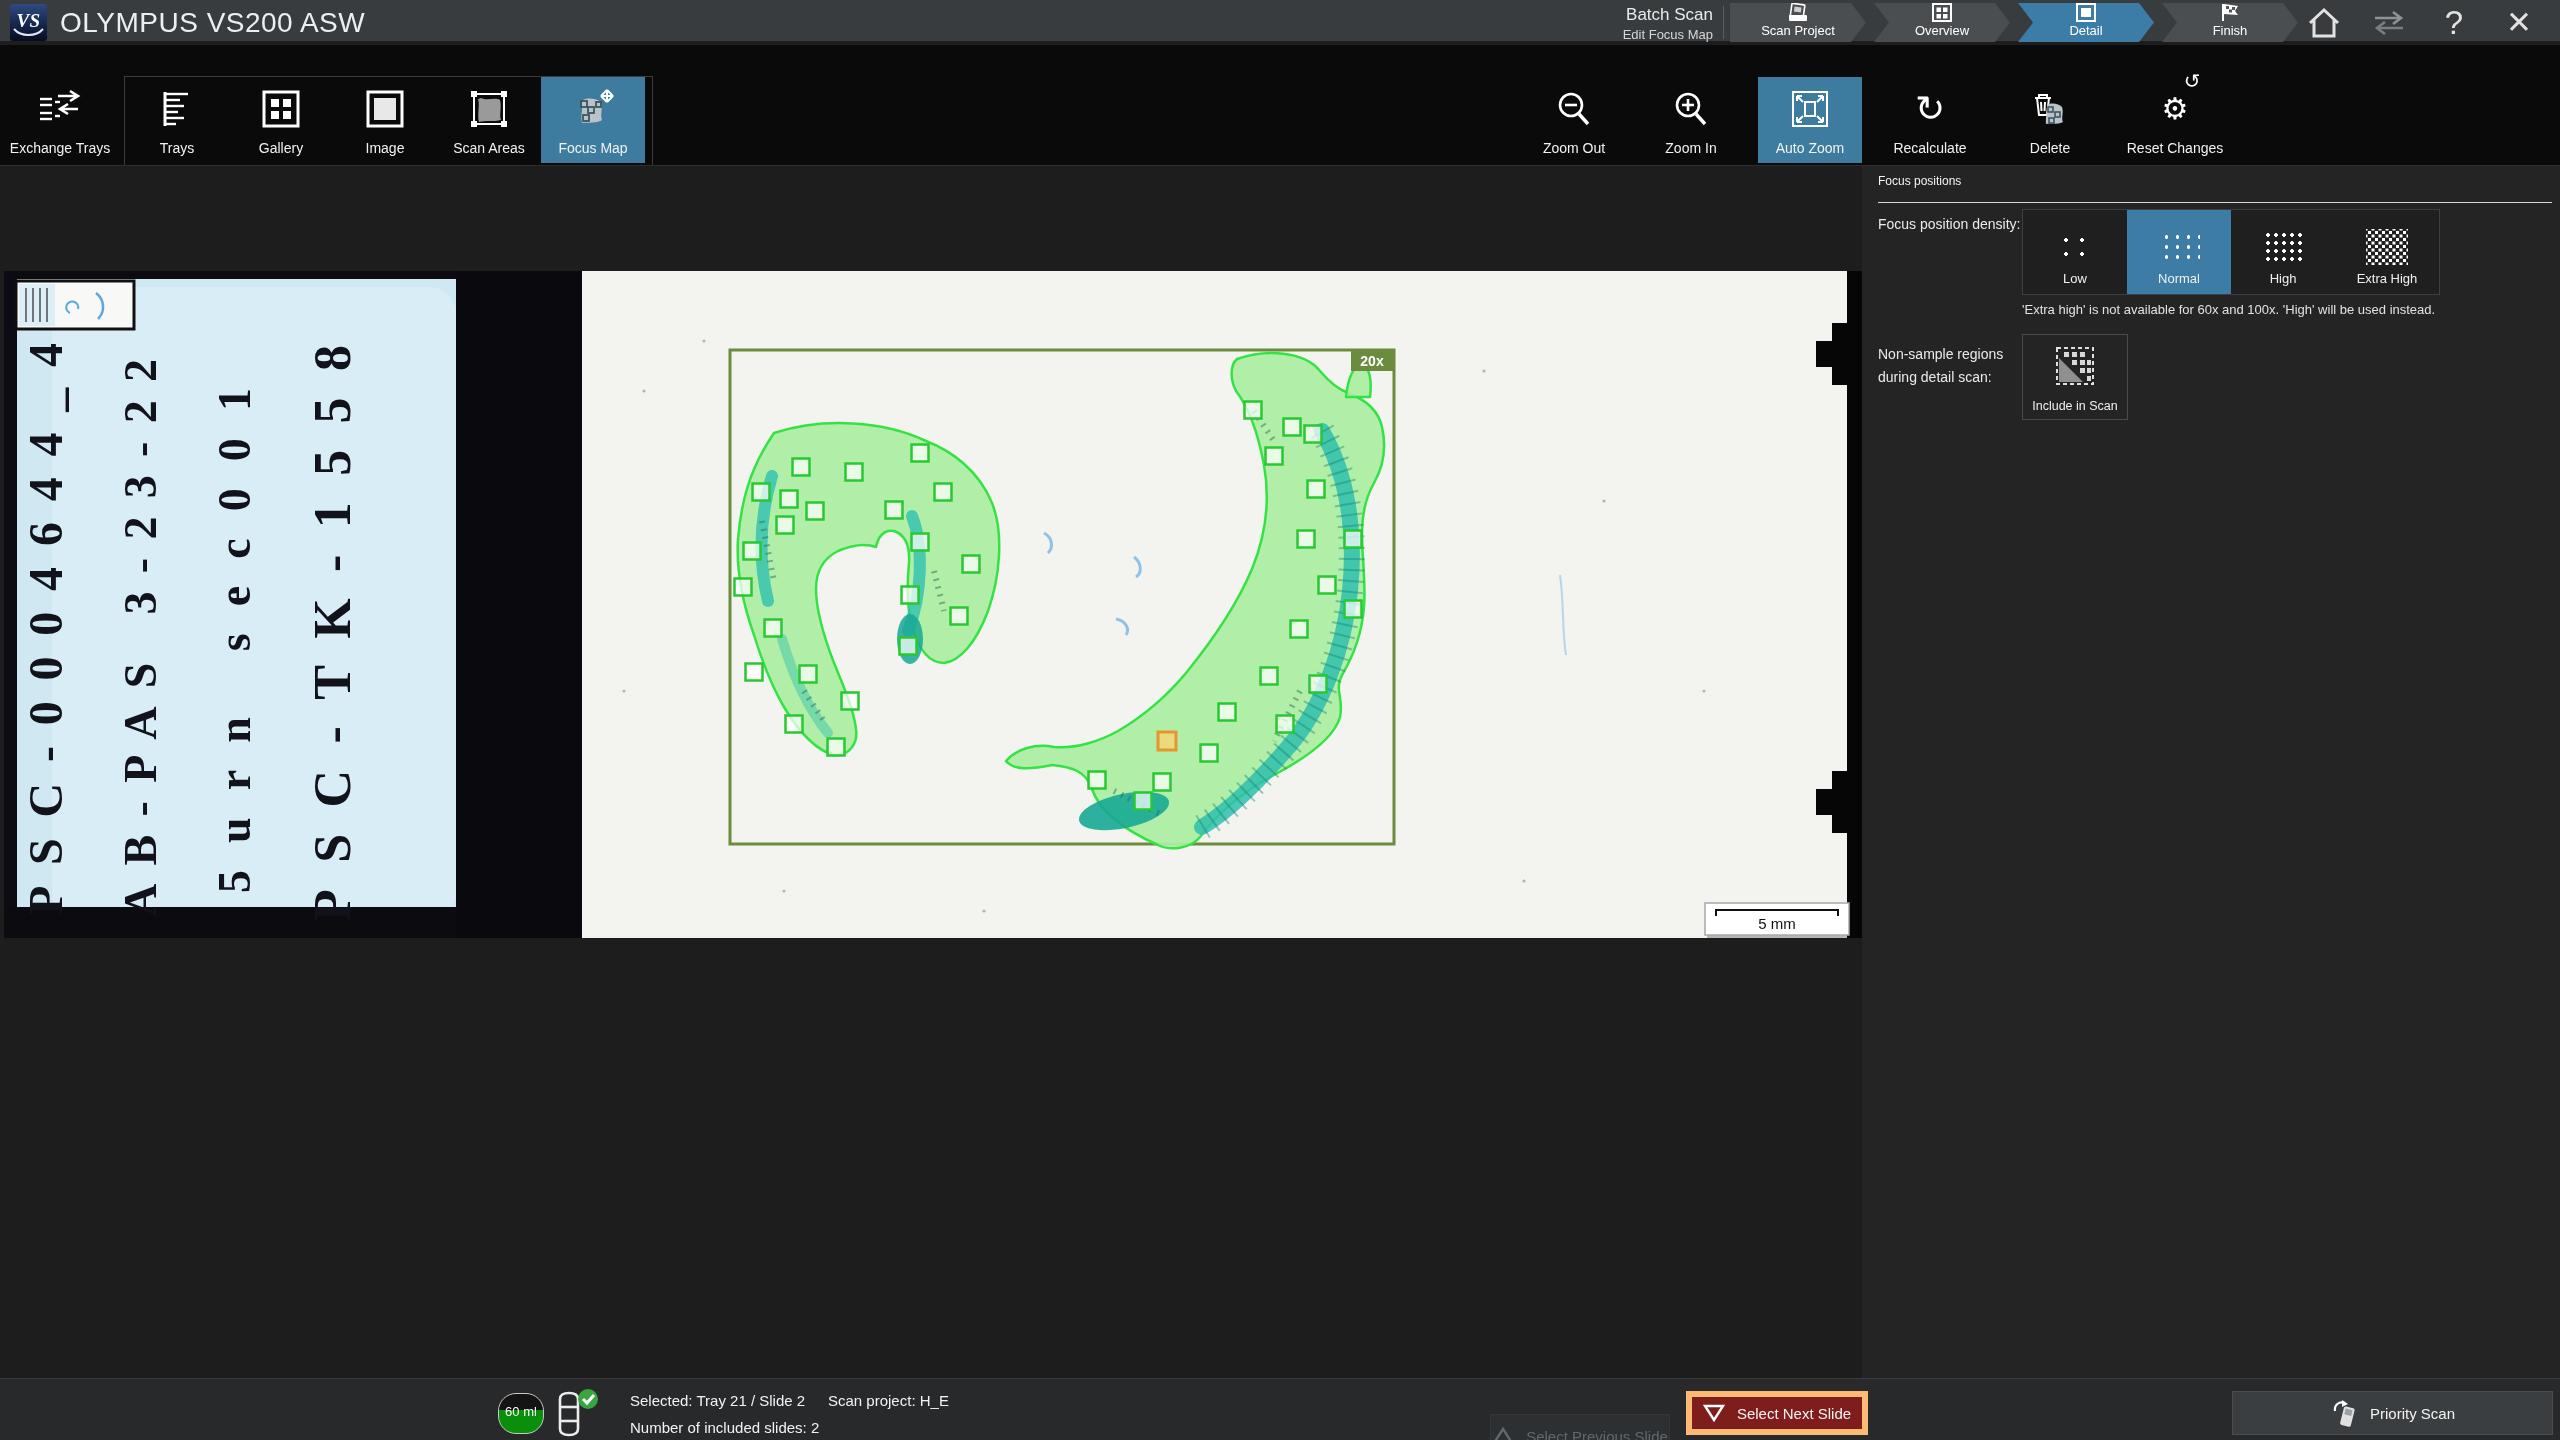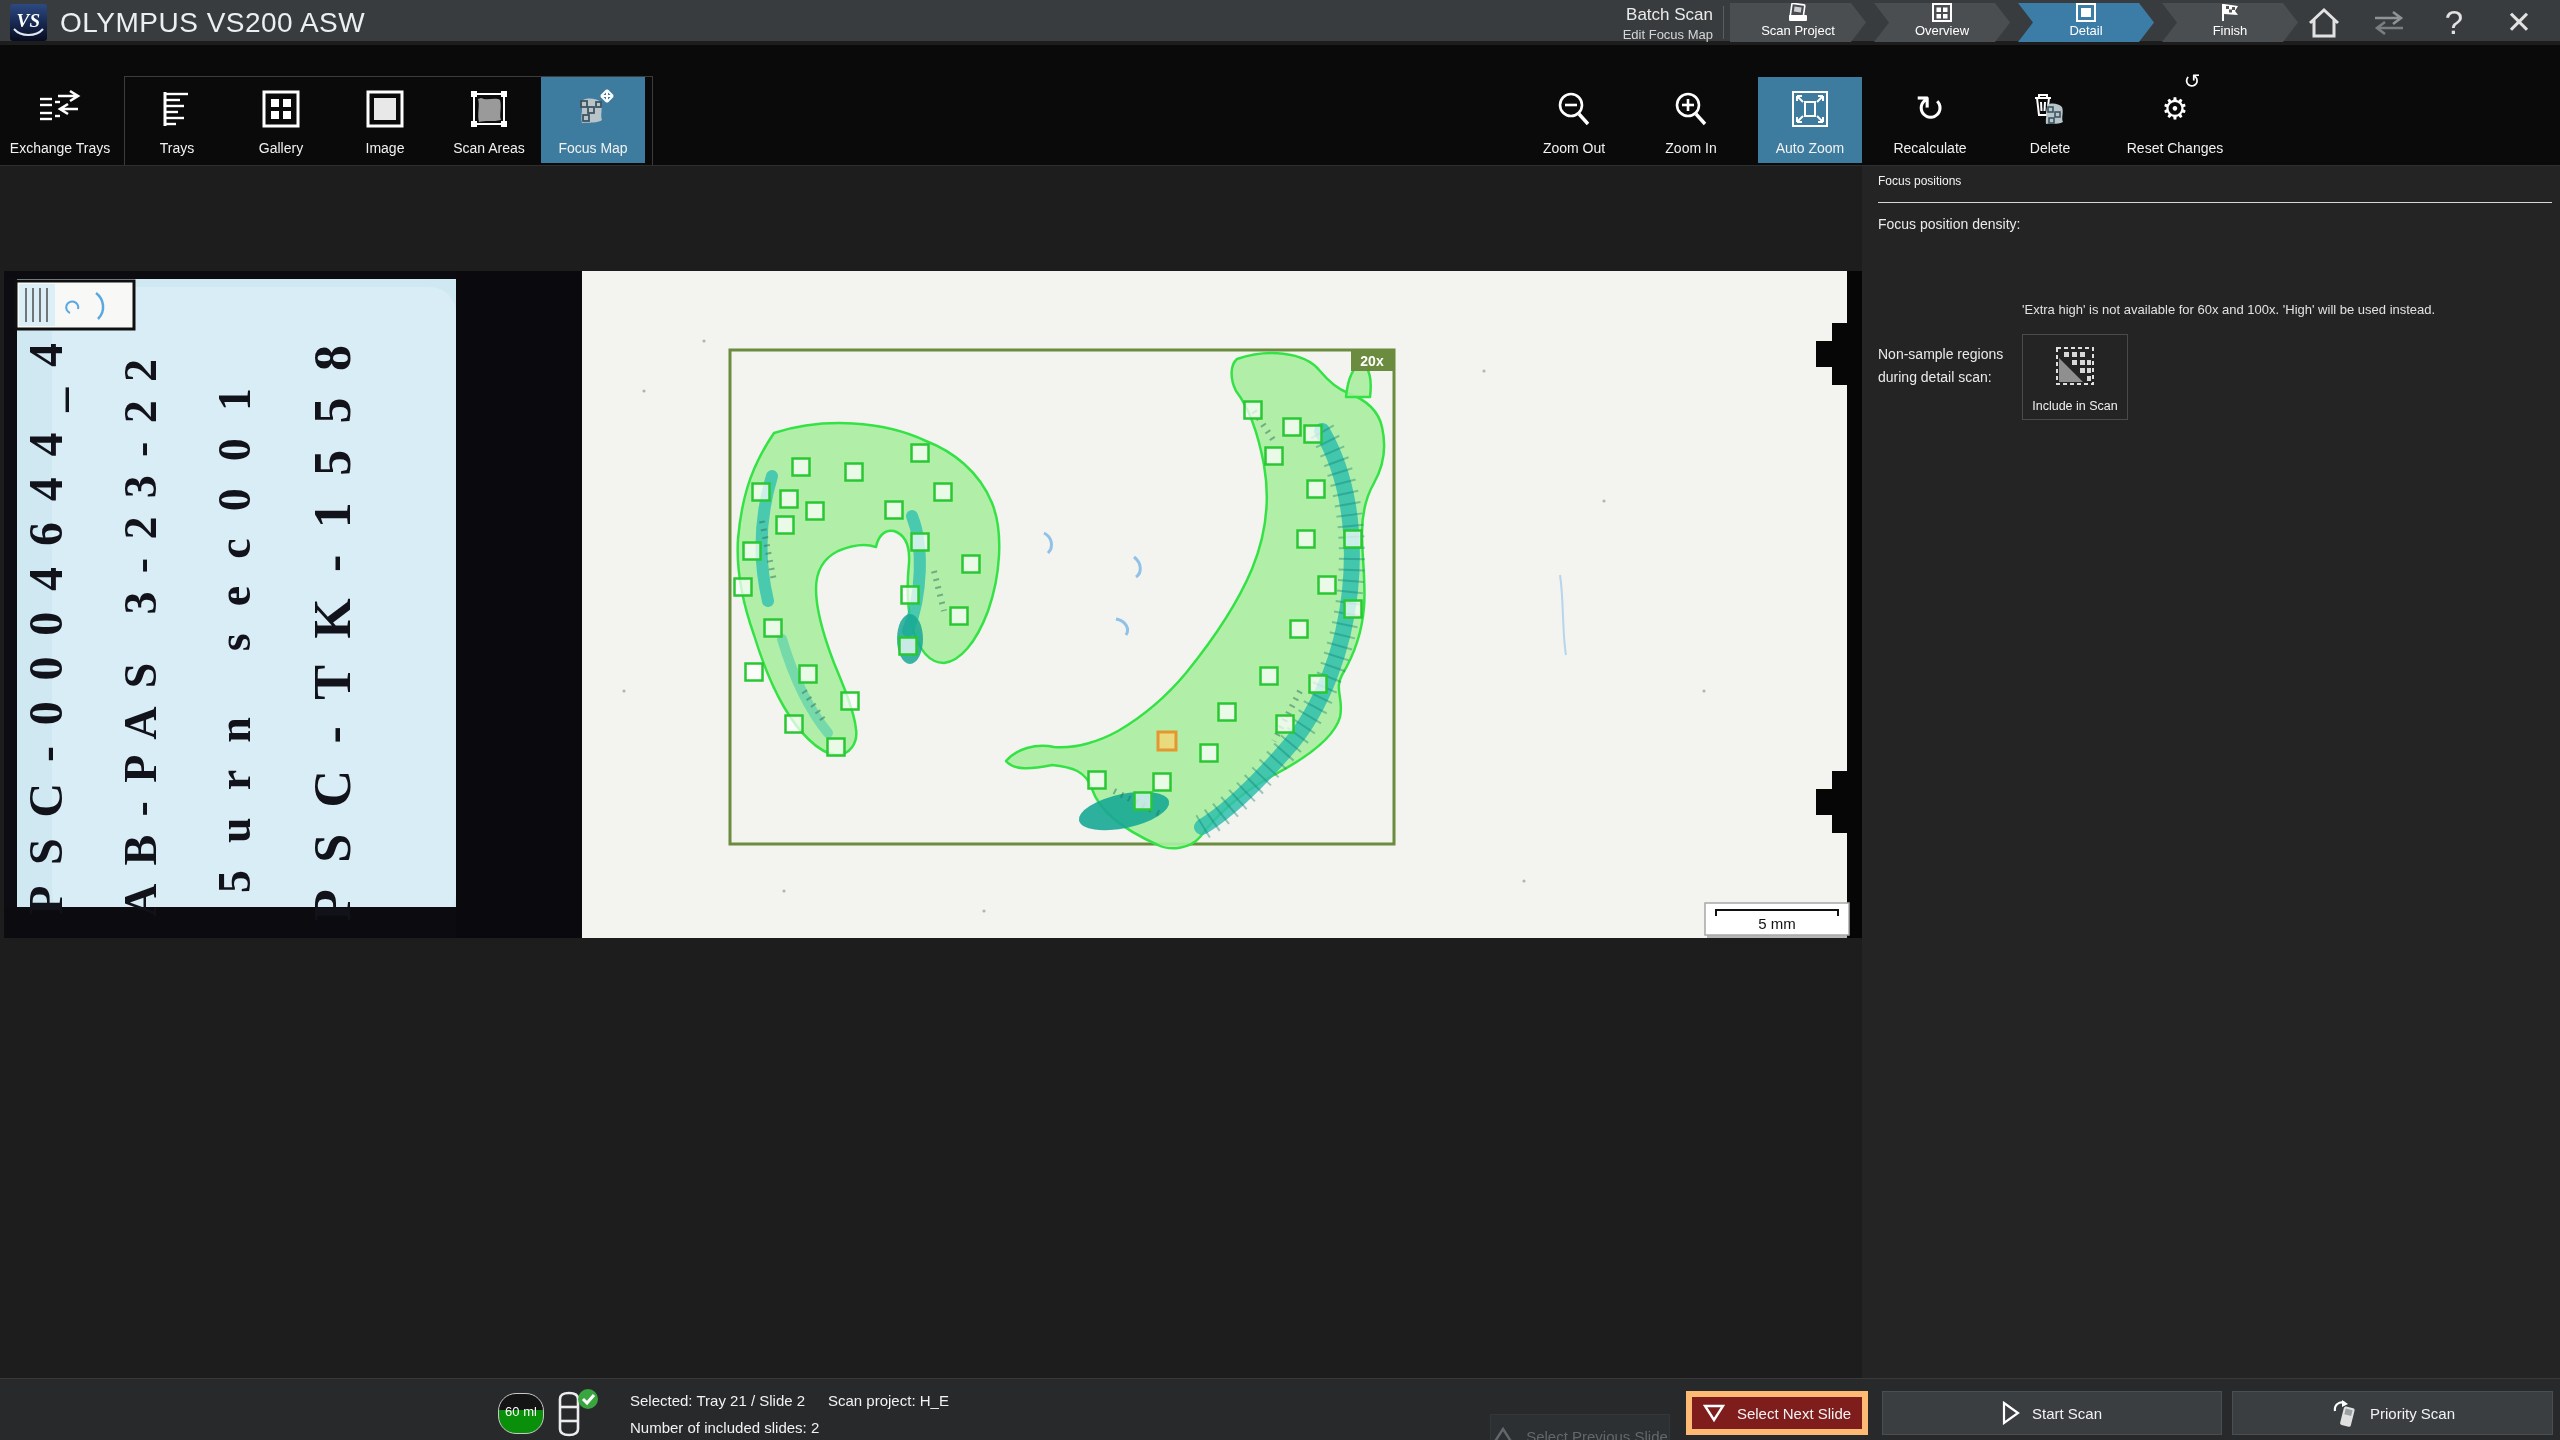--- a/index.html
+++ b/index.html
@@ -462,20 +462,38 @@
         <text x="1773" y="658" font-size="15" fill="#111" text-anchor="middle">5 mm</text>
       </g>
     </svg>
   </div>
 
   <div class="panel">
     <div class="p-title">Focus positions</div>
     <div class="p-rule"></div>
     <div class="p-lab" style="left:16px;top:50px;">Focus position density:</div>
 
+    <div class="dgroup">
+      <div class="dopt">
+        <span class="dots d-low"></span>
+        <span>Low</span>
+      </div>
+      <div class="dopt sel">
+        <span class="dots d-normal"></span>
+        <span>Normal</span>
+      </div>
+      <div class="dopt">
+        <span class="dots d-high"></span>
+        <span>High</span>
+      </div>
+      <div class="dopt">
+        <span class="dots d-extra"></span>
+        <span>Extra High</span>
+      </div>
+    </div>
 
     <div class="p-note">'Extra high' is not available for 60x and 100x. 'High' will be used instead.</div>
 
     <div class="p-lab" style="left:16px;top:180px;">Non-sample regions</div>
     <div class="p-lab" style="left:16px;top:203px;">during detail scan:</div>
 
     <div class="inc-btn">
       <svg width="42" height="42" viewBox="0 0 42 42">
         <rect x="3" y="3" width="36" height="36" fill="none" stroke="#e0e0e0" stroke-width="2" stroke-dasharray="4 3"></rect>
         <polygon points="5,37 5,13 29,37" fill="#8f8f8f"></polygon>
@@ -517,26 +535,20 @@
         <polygon points="11,3 20,17 2,17" fill="none" stroke="#63676b" stroke-width="2.4"></polygon>
       </svg>
       <span>Select Previous Slide</span>
     </div>
     <div class="bbtn focused" style="left:1686px;width:182px;">
       <svg width="22" height="20" viewBox="0 0 22 20">
         <polygon points="2,3 20,3 11,17" fill="none" stroke="#fff" stroke-width="2.4"></polygon>
       </svg>
       <span>Select Next Slide</span>
     </div>
-    <div class="bbtn" style="left:1882px;width:340px;">
-      <svg width="18" height="24" viewBox="0 0 18 24">
-        <polygon points="2,2 16,12 2,22" fill="none" stroke="#fff" stroke-width="2.2"></polygon>
-      </svg>
-      <span>Start Scan</span>
-    </div>
     <div class="bbtn" style="left:2232px;width:321px;">
       <svg width="28" height="28" viewBox="0 0 28 28">
         <rect x="12" y="8" width="11" height="19" rx="2" fill="#e0e0e0" transform="rotate(14 17 17)"></rect>
         <rect x="14" y="10" width="7" height="6" fill="#9aa0a4" transform="rotate(14 17 17)"></rect>
         <path d="M5,12 C4,6 9,2 15,4" fill="none" stroke="#fff" stroke-width="2.2"></path>
         <polygon points="12,1 18,5 12,8" fill="#fff"></polygon>
       </svg>
       <span>Priority Scan</span>
     </div>
   </div>

